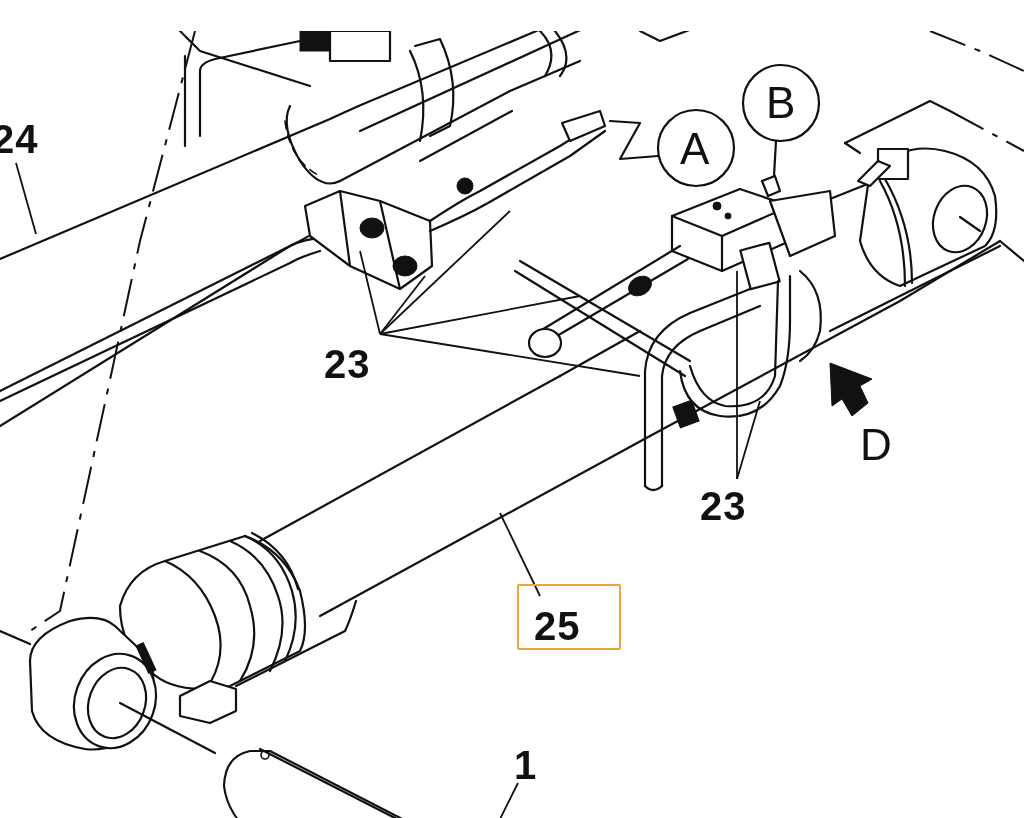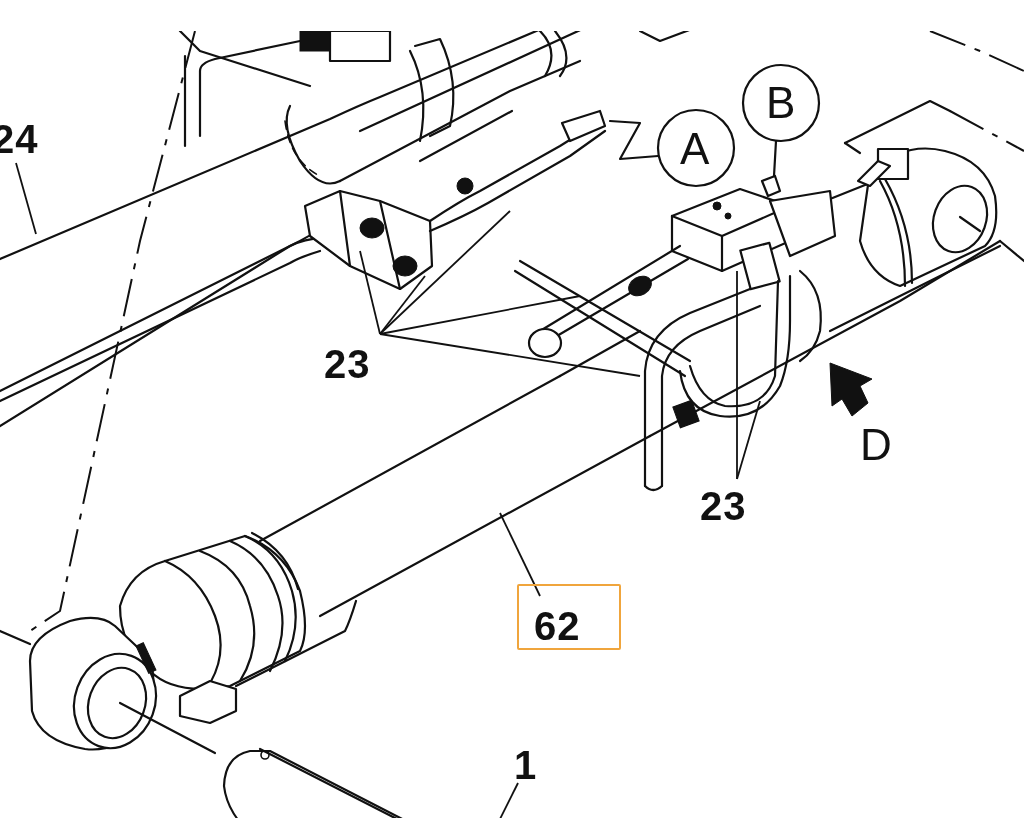--- a/index.html
+++ b/index.html
@@ -188,20 +188,20 @@
       <path class="ln" d="M776,110 L774,145"></path>
     </g>
 
     <path class="solid" d="M830,332 L872,348 L860,355 L868,372 L852,385 L842,368 L832,375 Z"></path>
   </svg>
 
   <div class="callout" style="left:-8px; top:88px;">24</div>
   <div class="callout" style="left:324px; top:313px;">23</div>
   <div class="callout" style="left:700px; top:455px;">23</div>
   <div class="highlight-box"></div>
-  <div class="callout" style="left:534px; top:575px;">62</div>
+  <div class="callout" style="left:534px; top:575px;">25</div>
   <div class="callout" style="left:514px; top:714px;">1</div>
 
   <div class="circ-label" style="left:680px; top:96px;">A</div>
   <div class="circ-label" style="left:766px; top:50px;">B</div>
 
   <div class="circ-label" style="left:860px; top:392px;">D</div>
 </div>
 
 </body></html>

